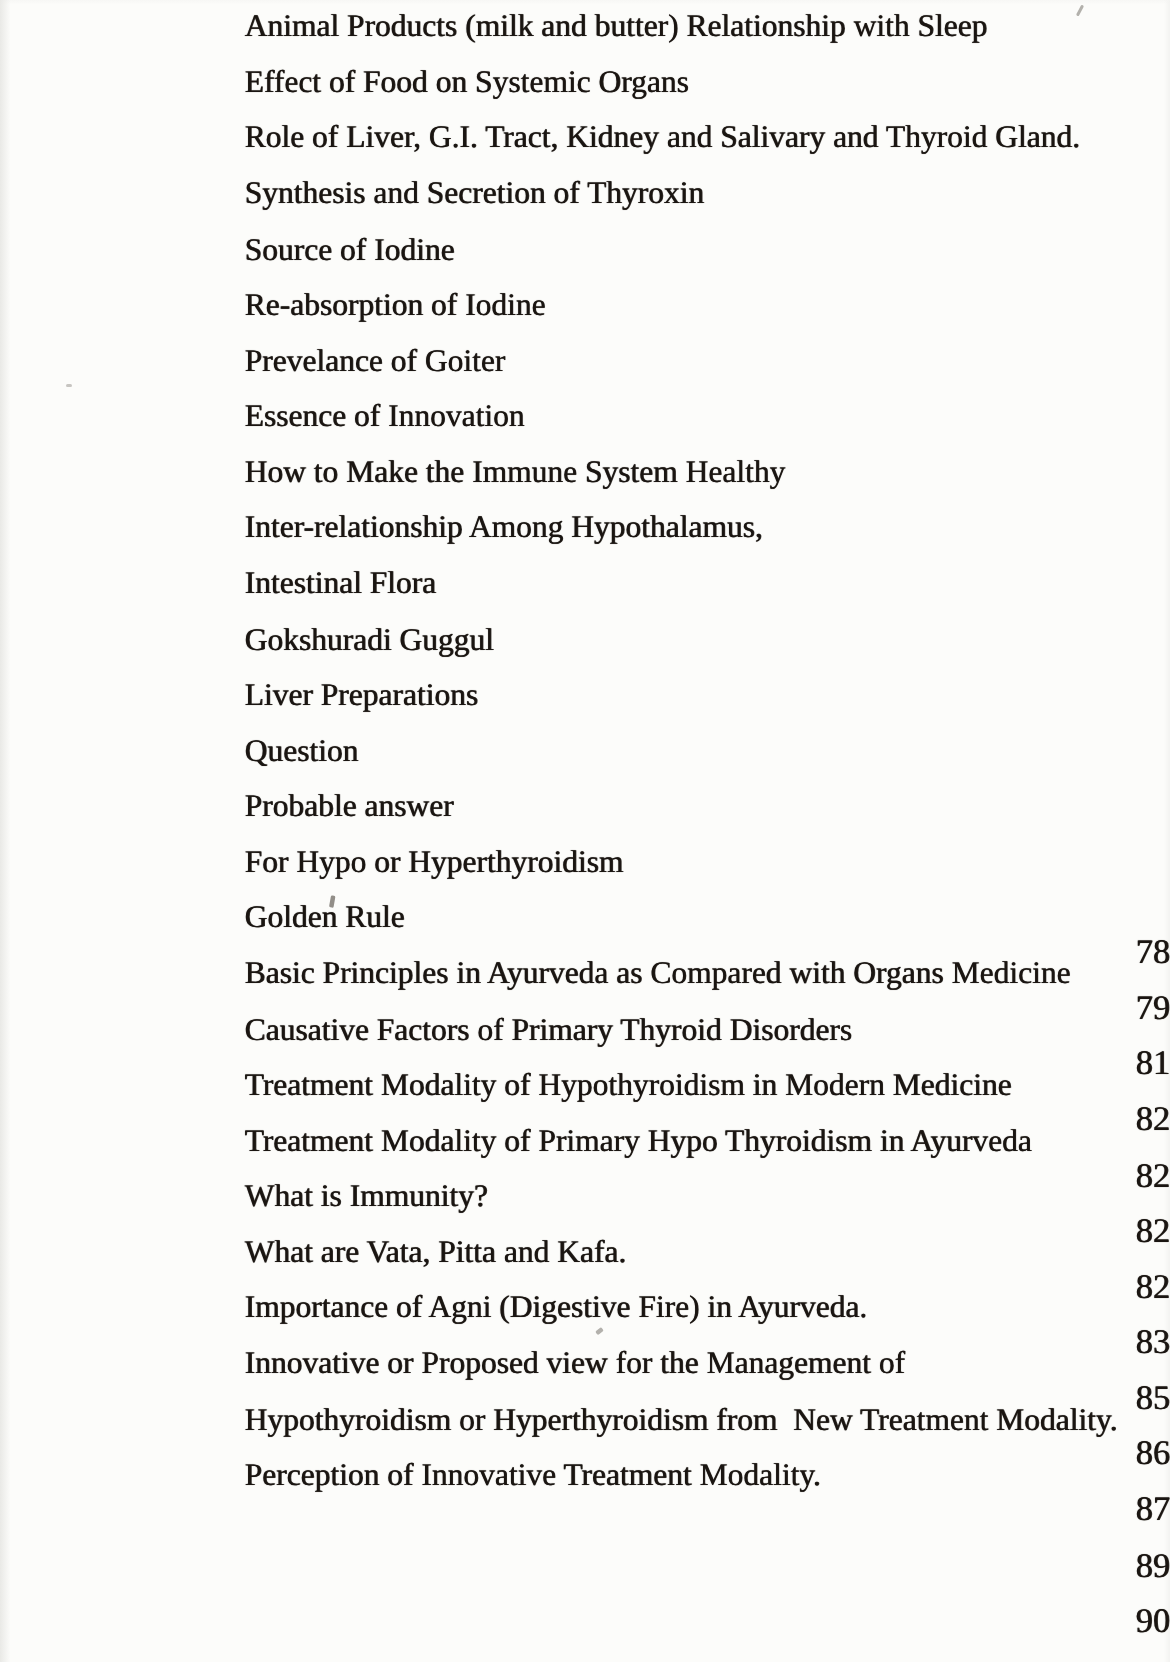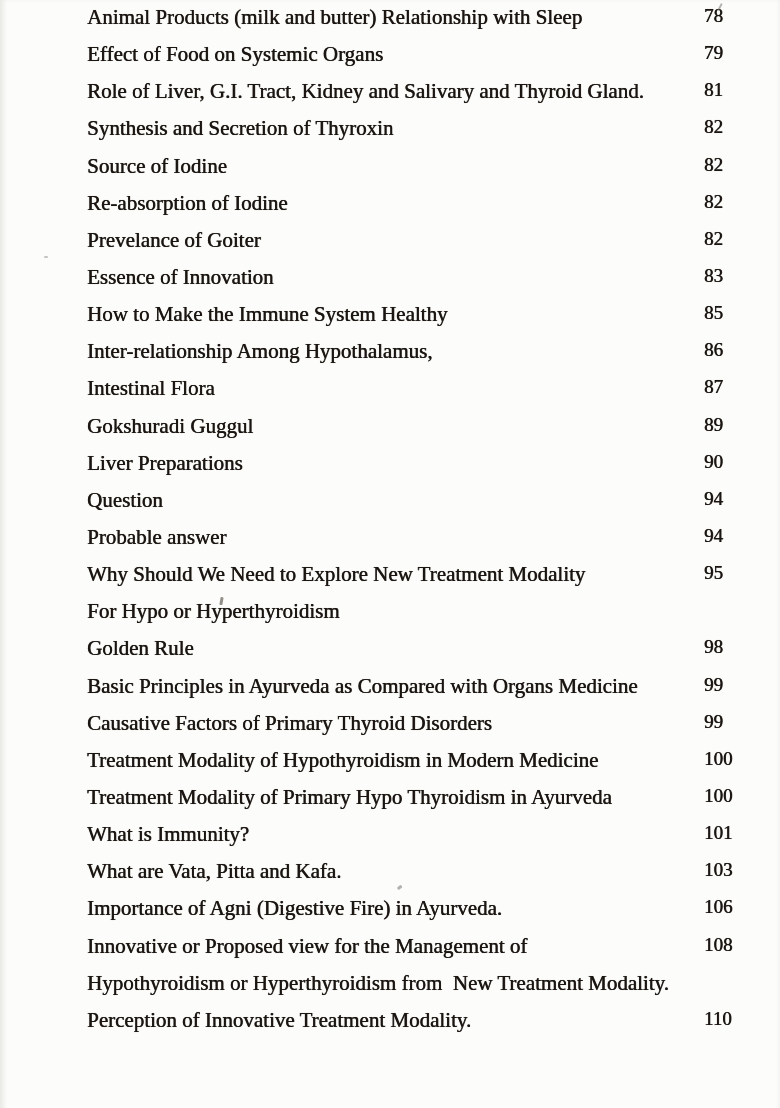--- a/index.html
+++ b/index.html
@@ -25,34 +25,35 @@
   }
   .toc {
     position: absolute;
     top: 5px;
     left: 0;
     right: 0;
   }
   .toc-row {
     height: 37.15px;
     display: flex;
-    align-items: flex-start;
-    padding-left: 87px;
+    align-items: flex-end;
+    padding-left: 112px;
+    flex-direction: column;
   }
   .toc-title {
     flex: 0 0 617px;
     width: 617px;
     font-size: 21px;
     color: #1a1511;
     white-space: pre;
     overflow: visible;
     text-shadow: 0.45px 0 0 rgba(26, 21, 17, 0.85), 0 0 0.7px rgba(26, 21, 17, 0.5);
   }
   .toc-page {
-    font-size: 19px;
+    font-size: 23px;
     color: #1a1511;
     white-space: pre;
     text-shadow: 0.45px 0 0 rgba(26, 21, 17, 0.85), 0 0 0.7px rgba(26, 21, 17, 0.5);
   }
   .speck {
     position: absolute;
     background: #77726c;
     border-radius: 1px;
   }
 </style>
@@ -131,24 +132,20 @@
   <div class="toc-row">
     <span class="toc-title">Question</span>
     <span class="toc-page">94</span>
   </div>
 
   <div class="toc-row">
     <span class="toc-title">Probable answer</span>
     <span class="toc-page">94</span>
   </div>
 
-  <div class="toc-row">
-    <span class="toc-title">Why Should We Need to Explore New Treatment Modality</span>
-    <span class="toc-page">95</span>
-  </div>
 
   <div class="toc-row">
     <span class="toc-title">For Hypo or Hyperthyroidism</span>
     <span class="toc-page"></span>
   </div>
 
   <div class="toc-row">
     <span class="toc-title">Golden Rule</span>
     <span class="toc-page">98</span>
   </div>

